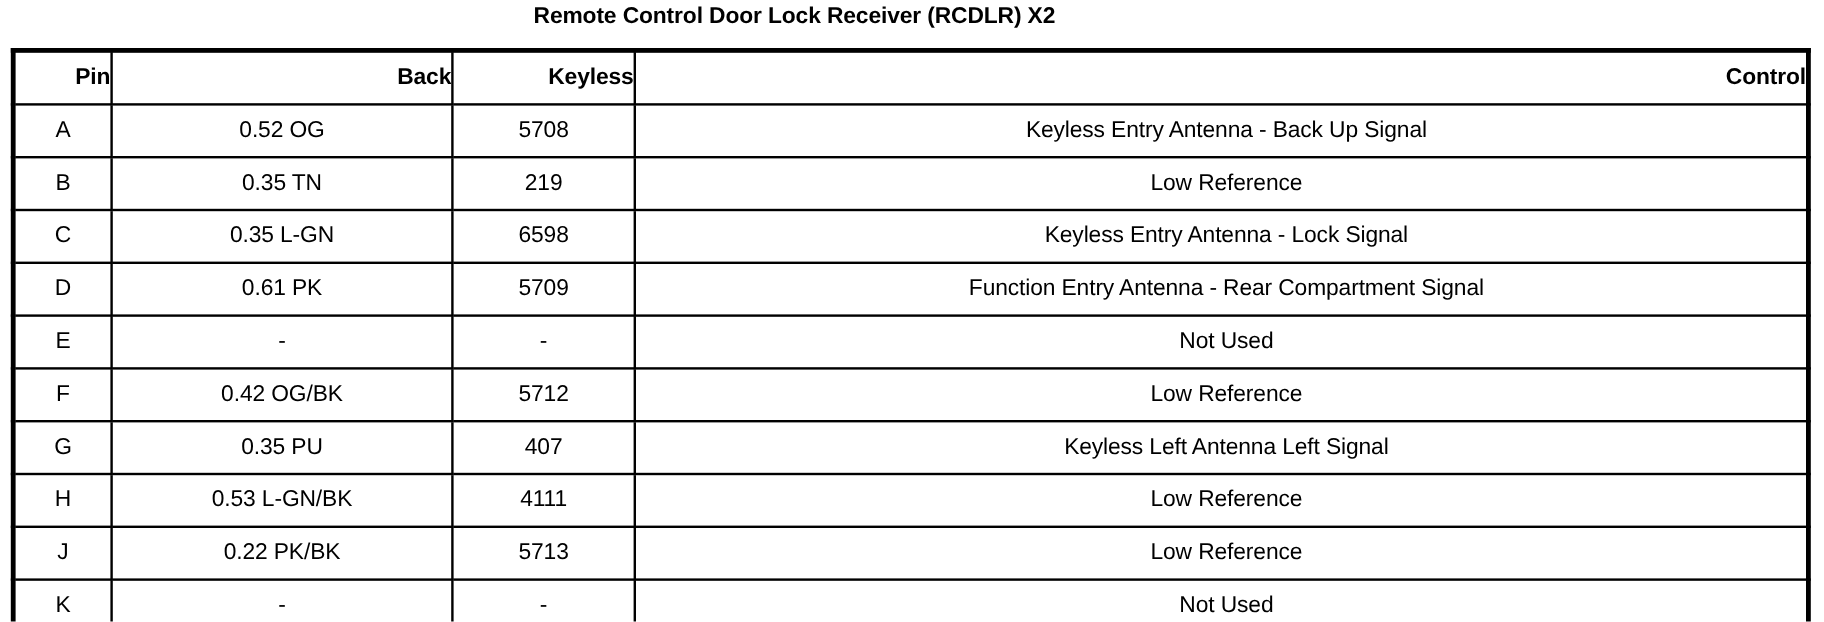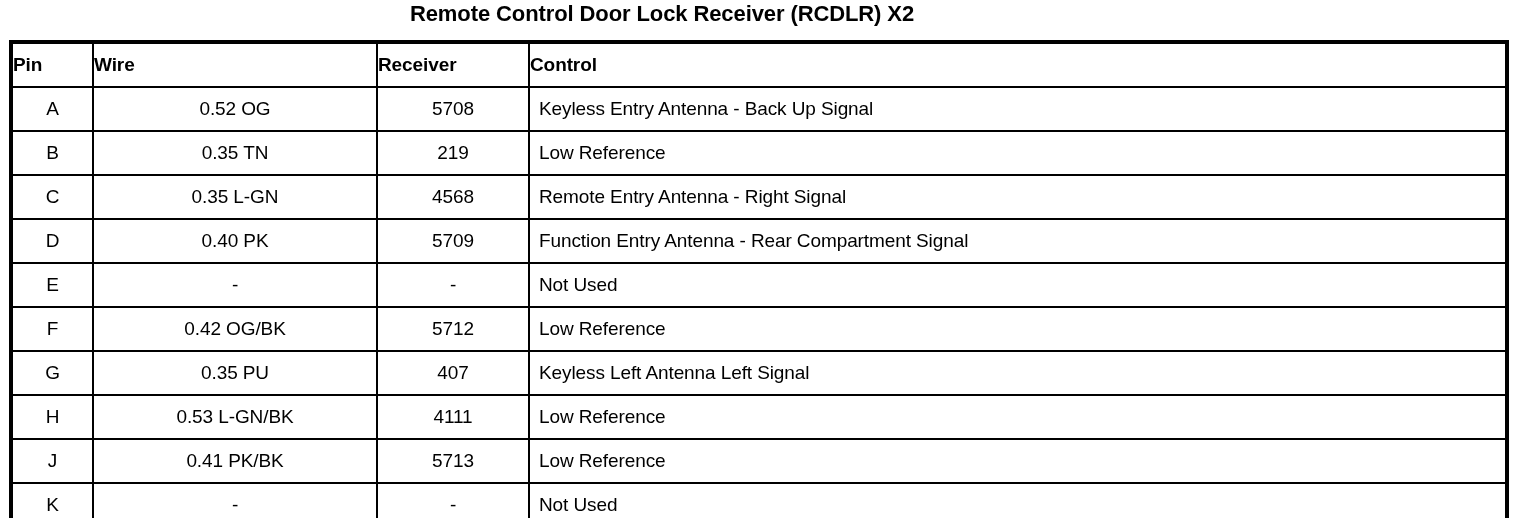--- a/index.html
+++ b/index.html
@@ -19,21 +19,21 @@
     position: relative;
     width: 1520px;
     height: 518px;
   }
   .title {
     position: absolute;
     left: 0;
     top: 2px;
     width: 1324px;
     text-align: center;
-    font-size: 22px;
+    font-size: 19px;
     font-weight: bold;
     letter-spacing: -0.1px;
     line-height: 24px;
     white-space: nowrap;
   }
   .pinout-table {
     position: absolute;
     left: 9px;
     top: 40px;
     width: 1496px;
@@ -54,76 +54,76 @@
     font-size: 19px;
     font-weight: normal;
     line-height: 20px;
     vertical-align: middle;
     letter-spacing: -0.1px;
     white-space: nowrap;
     overflow: hidden;
   }
   .pinout-table th {
     font-weight: bold;
-    text-align: left;
+    text-align: right;
   }
   .pinout-table td.cell-pin,
   .pinout-table td.cell-wire,
   .pinout-table td.cell-circuit {
     text-align: center;
   }
   .pinout-table td.cell-function {
-    text-align: left;
+    text-align: center;
     padding-left: 9px;
   }
 </style>
 </head>
 <body>
 
 <div id="page">
 
   <div class="title">Remote Control Door Lock Receiver (RCDLR) X2</div>
 
   <table class="pinout-table">
     <colgroup>
       <col class="c-pin">
       <col class="c-wire">
       <col class="c-circuit">
       <col class="c-function">
     </colgroup>
     <thead>
       <tr>
         <th>Pin</th>
-        <th>Wire</th>
-        <th>Receiver</th>
+        <th>Back</th>
+        <th>Keyless</th>
         <th>Control</th>
       </tr>
     </thead>
     <tbody id="table-body">
         <tr>
           <td class="cell-pin">A</td>
           <td class="cell-wire">0.52 OG</td>
           <td class="cell-circuit">5708</td>
           <td class="cell-function">Keyless Entry Antenna - Back Up Signal</td>
         </tr>
         <tr>
           <td class="cell-pin">B</td>
           <td class="cell-wire">0.35 TN</td>
           <td class="cell-circuit">219</td>
           <td class="cell-function">Low Reference</td>
         </tr>
         <tr>
           <td class="cell-pin">C</td>
           <td class="cell-wire">0.35 L-GN</td>
-          <td class="cell-circuit">4568</td>
-          <td class="cell-function">Remote Entry Antenna - Right Signal</td>
+          <td class="cell-circuit">6598</td>
+          <td class="cell-function">Keyless Entry Antenna - Lock Signal</td>
         </tr>
         <tr>
           <td class="cell-pin">D</td>
-          <td class="cell-wire">0.40 PK</td>
+          <td class="cell-wire">0.61 PK</td>
           <td class="cell-circuit">5709</td>
           <td class="cell-function">Function Entry Antenna - Rear Compartment Signal</td>
         </tr>
         <tr>
           <td class="cell-pin">E</td>
           <td class="cell-wire">-</td>
           <td class="cell-circuit">-</td>
           <td class="cell-function">Not Used</td>
         </tr>
         <tr>
@@ -139,21 +139,21 @@
           <td class="cell-function">Keyless Left Antenna Left Signal</td>
         </tr>
         <tr>
           <td class="cell-pin">H</td>
           <td class="cell-wire">0.53 L-GN/BK</td>
           <td class="cell-circuit">4111</td>
           <td class="cell-function">Low Reference</td>
         </tr>
         <tr>
           <td class="cell-pin">J</td>
-          <td class="cell-wire">0.41 PK/BK</td>
+          <td class="cell-wire">0.22 PK/BK</td>
           <td class="cell-circuit">5713</td>
           <td class="cell-function">Low Reference</td>
         </tr>
         <tr>
           <td class="cell-pin">K</td>
           <td class="cell-wire">-</td>
           <td class="cell-circuit">-</td>
           <td class="cell-function">Not Used</td>
         </tr>
       </tbody>

